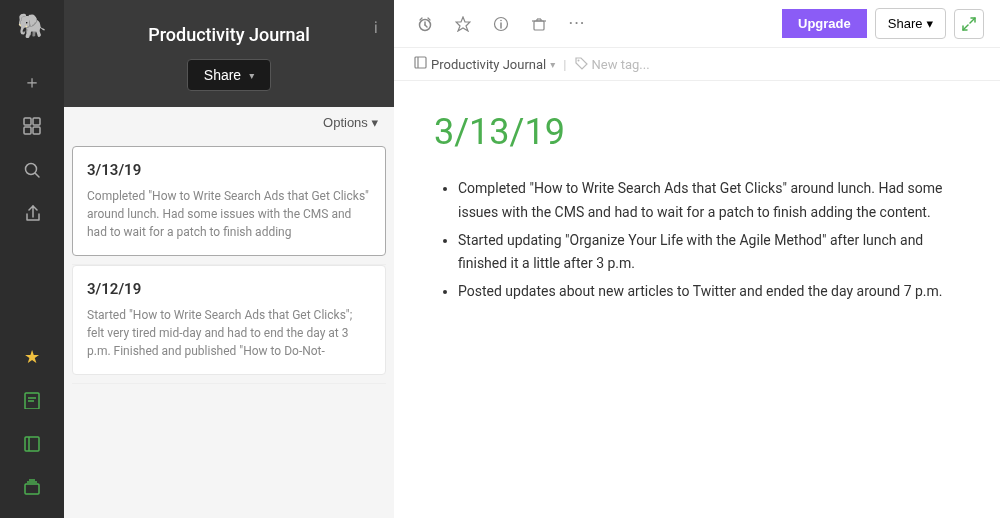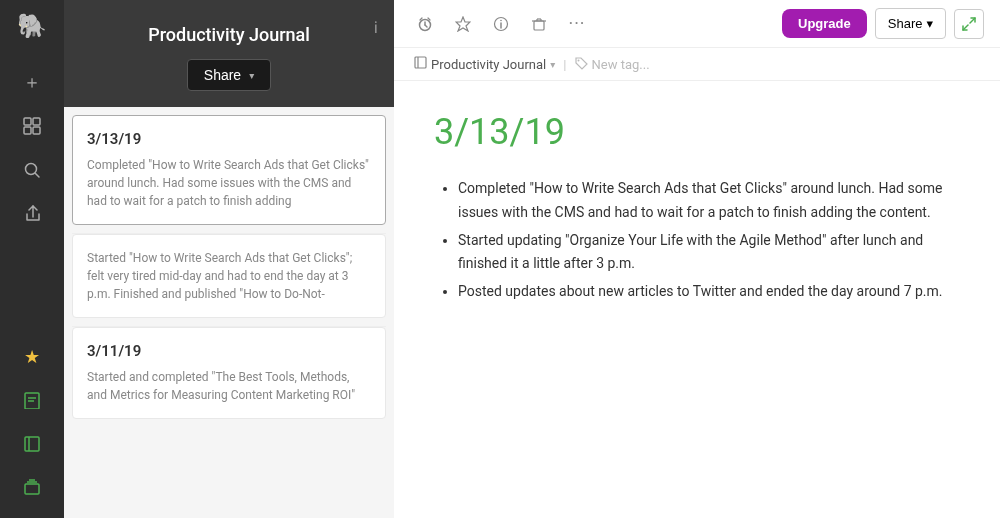--- a/index.html
+++ b/index.html
@@ -138,24 +138,24 @@
       width: 30px;
       height: 30px;
       display: flex; align-items: center; justify-content: center;
       color: #888;
       font-size: 16px;
       cursor: pointer;
       border-radius: 4px;
     }
     .toolbar .spacer { flex: 1; }
     .upgrade-btn {
-      background: #a21caf;
+      background: #8b5cf6;
       color: #fff;
       border: none;
-      border-radius: 8px;
+      border-radius: 0;
       padding: 7px 16px;
       font-size: 13px;
       font-weight: 600;
       cursor: pointer;
     }
     .share-main-btn {
       background: #fff;
       border: 1px solid #ccc;
       border-radius: 4px;
       padding: 7px 12px;
@@ -278,36 +278,36 @@
 
 <div class="notebook-panel">
   <div class="notebook-header">
     <span class="info-icon">ℹ</span>
     <h2>Productivity Journal</h2>
     <button class="share-btn">
       <span>Share</span>
       <span class="chevron">▾</span>
     </button>
   </div>
+  <div class="notes-list-header">
+    <button class="options-btn">Options ▾</button>
+  </div>
   <div class="notes-list">
     <div style="height:8px;"></div>
 
   <div class="note-item active">
     <div class="note-date">3/13/19</div>
     <div class="note-preview">Completed "How to Write Search Ads that Get Clicks" around lunch. Had some issues with the CMS and had to wait for a patch to finish adding</div>
   </div>
       <div class="note-divider"></div>
       <div class="note-item">
+    <div class="note-date">3/12/19</div>
     <div class="note-preview">Started "How to Write Search Ads that Get Clicks"; felt very tired mid-day and had to end the day at 3 p.m. Finished and published "How to Do-Not-</div>
   </div>
       <div class="note-divider"></div>
-      <div class="note-item">
-    <div class="note-date">3/11/19</div>
-    <div class="note-preview">Started and completed "The Best Tools, Methods, and Metrics for Measuring Content Marketing ROI"</div>
-  </div>
     </div>
 </div>
 
 <div class="main-content">
 
   <div class="toolbar">
     <div class="tool-icon">
       <svg width="16" height="16" viewBox="0 0 16 16" fill="none">
         <circle cx="8" cy="9" r="5.5" stroke="#888" stroke-width="1.5" fill="none"></circle>
         <line x1="8" y1="6" x2="8" y2="9" stroke="#888" stroke-width="1.5" stroke-linecap="round"></line>

